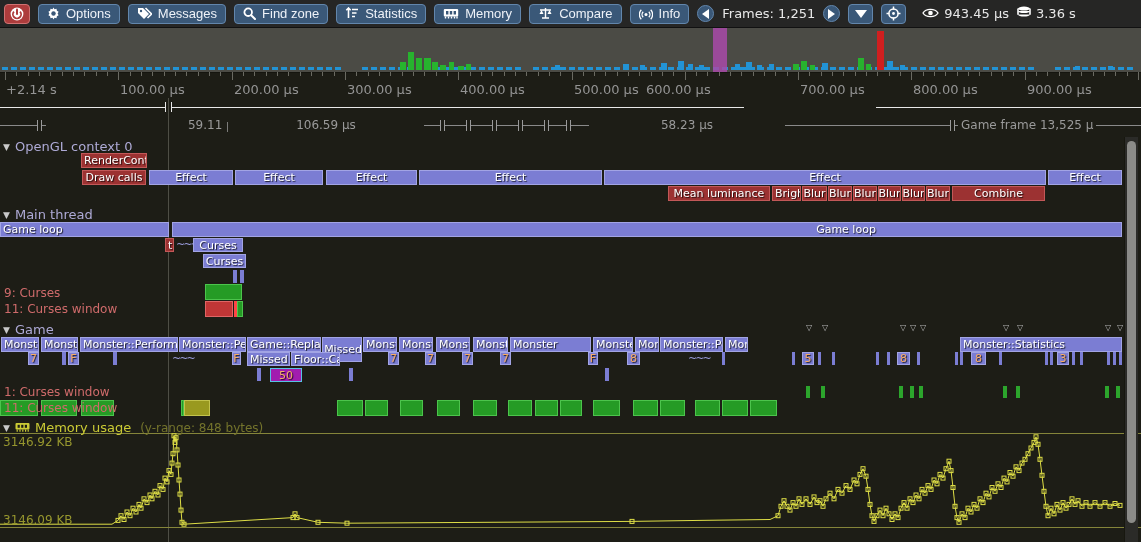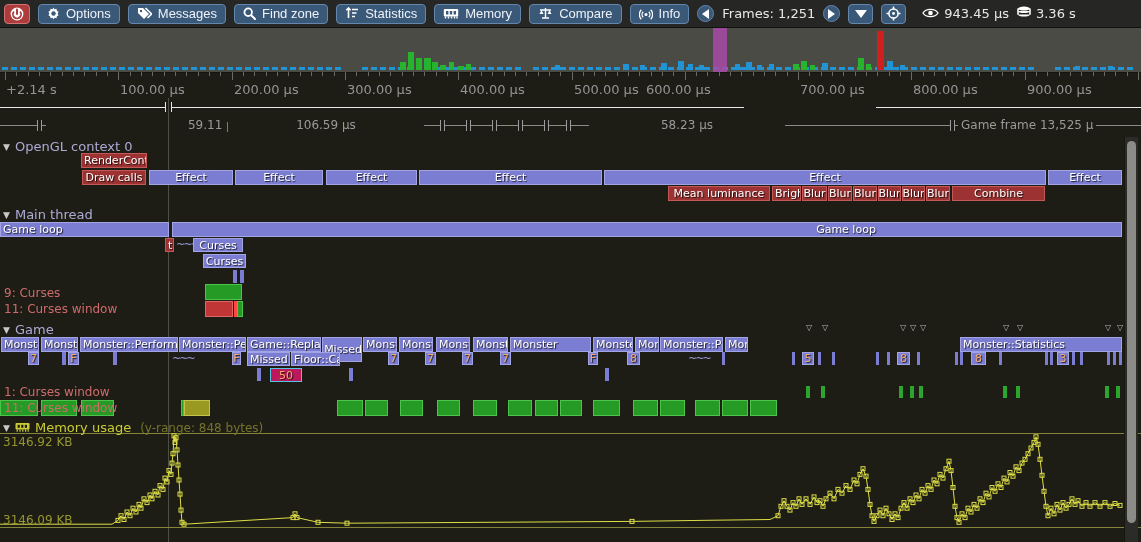--- a/index.html
+++ b/index.html
@@ -44,21 +44,21 @@
   #timeline{position:absolute;left:0;top:0;width:1141px;height:542px;pointer-events:none;}
   #vline{position:absolute;left:168px;top:98px;width:1px;height:444px;background:#4e4e45;z-index:1;}
   .thead{position:absolute;z-index:3;color:#aeaad6;font-size:13px;white-space:nowrap;display:flex;align-items:center;gap:5px;}
   .thead .arrow{color:#c9c9c9;font-size:9px;}
   .memhead .title{color:#cbcb35;}
   .memhead .note{color:#74742c;font-size:12px;margin-left:4px;}
   .zone{position:absolute;z-index:2;display:flex;align-items:center;justify-content:center;overflow:hidden;
     box-sizing:border-box;font-size:11px;color:#fff;white-space:nowrap;text-shadow:1px 1px 1px rgba(0,0,0,.8);}
   .z-purple{background:#7b7dd3;border:1px solid #a2a4e4;}
   .z-red{background:#9c3232;border:1px solid #c25858;}
-  .z-cyan{background:#be185d;border:1px solid #58c2e4;color:#f2b066;}
+  .z-cyan{background:#a21caf;border:1px solid #58c2e4;color:#f2b066;}
   .zone.num{color:#f7ab64;}
   .zone span{display:block;}
   .tick{position:absolute;z-index:2;}
   .t-purple{background:#7b7dd3;}
   .t-green{background:#2ca52c;}
   .squig{position:absolute;z-index:2;color:#9a9cdc;font-size:11px;letter-spacing:-2px;line-height:8px;}
   .tri{position:absolute;z-index:2;color:#b4b4b4;font-size:8px;line-height:8px;}
   .plotlabel{position:absolute;z-index:4;color:#cf6b6b;font-size:12px;white-space:nowrap;}
   .pbox{position:absolute;z-index:2;box-sizing:border-box;}
   .p-green{background:#259b25;border:1px solid #4cc44c;}

